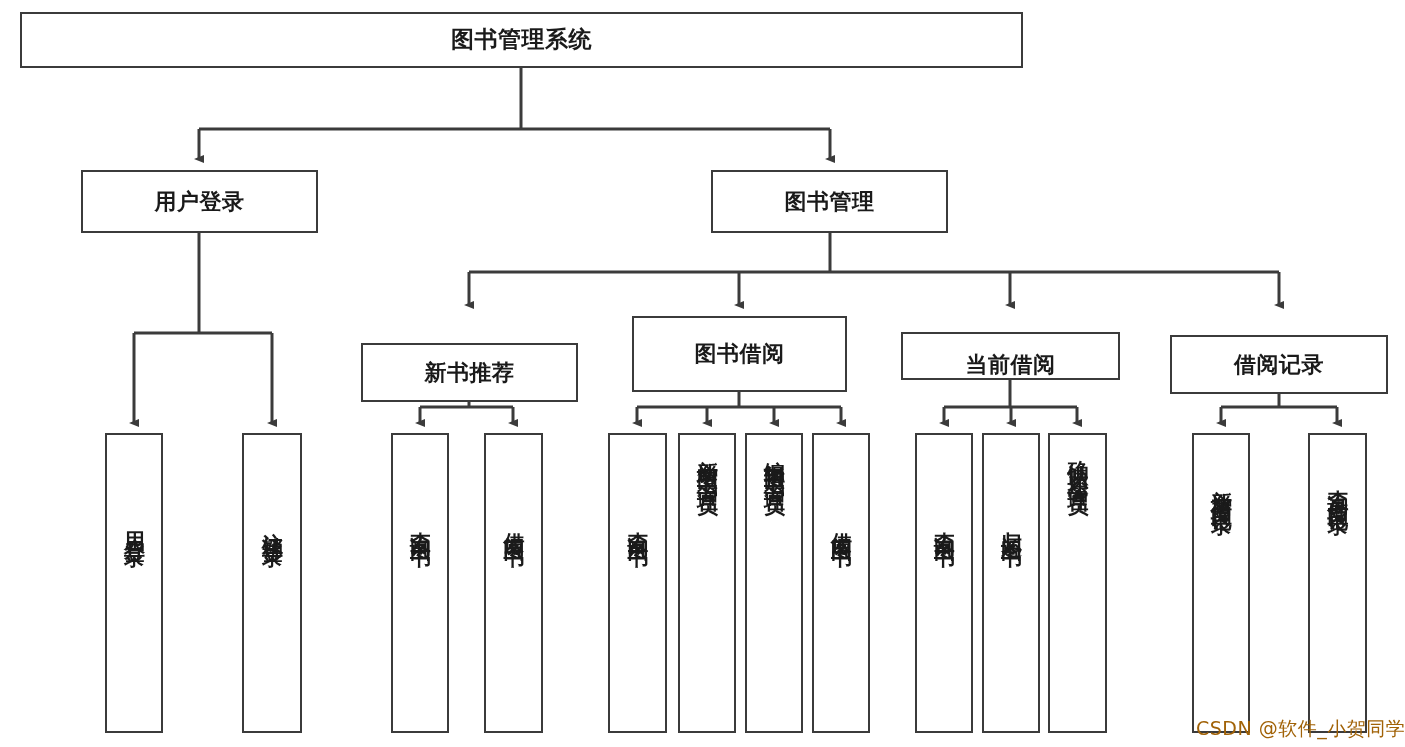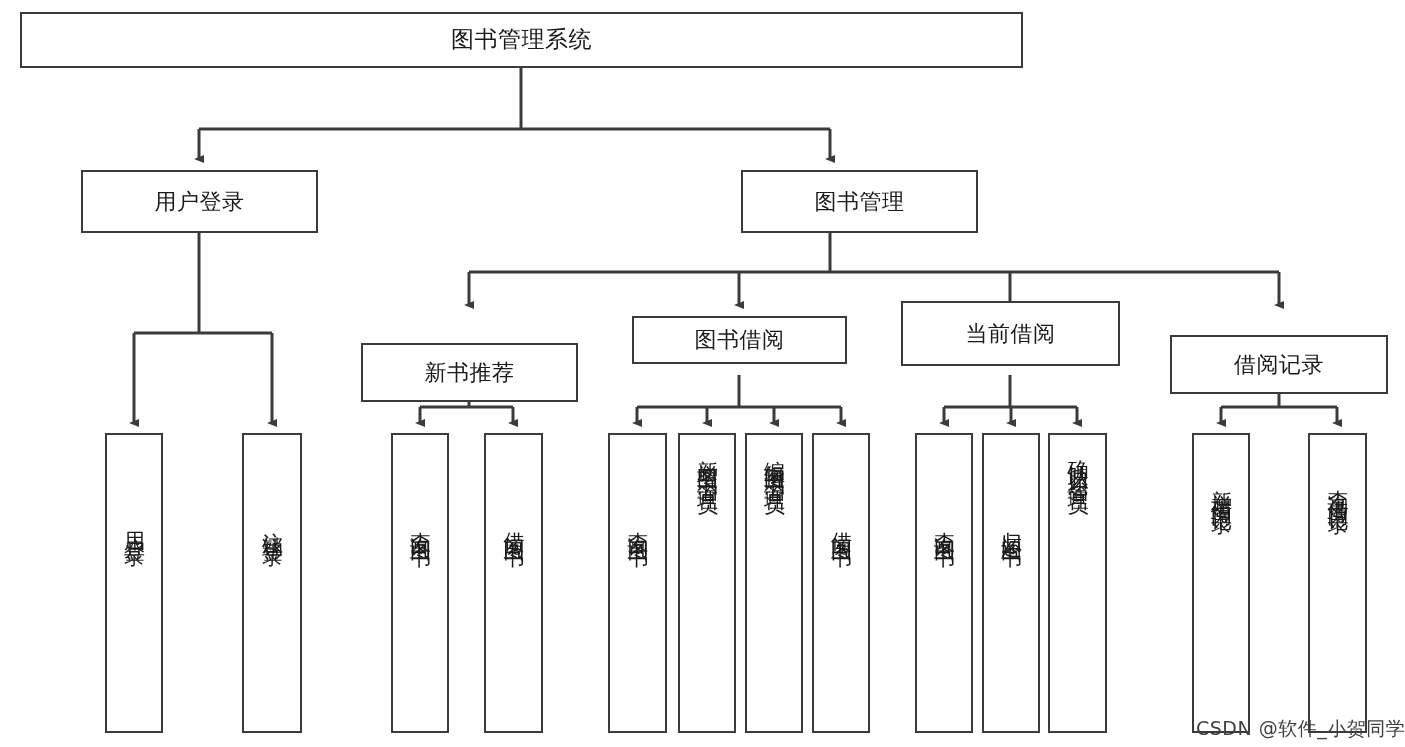--- a/index.html
+++ b/index.html
@@ -29,20 +29,21 @@
   .node {
     position: absolute;
     box-sizing: border-box;
     background: #ffffff;
     border: 2px solid #3b3b3b;
     display: flex;
     align-items: center;
     justify-content: center;
     color: #1a1a1a;
     z-index: 2;
+    font-weight: bold;
   }
   .node-label {
     display: block;
     text-align: center;
     line-height: 1.18;
     letter-spacing: 0.5px;
     white-space: pre;
   }
   
   .node.horiz .node-label {
@@ -60,21 +61,21 @@
   .node.vert .node-label {
     writing-mode: vertical-rl;
     text-orientation: upright;
     font-size: 21px;
     letter-spacing: 5px;
     line-height: 1;
     margin: 0 auto;
   }
   .watermark {
     position: absolute;
-    color: #404040;
+    color: #a16207;
     font-size: 19px;
     letter-spacing: 0.5px;
     z-index: 5;
     white-space: nowrap;
     font-family: "DejaVu Sans", "Liberation Sans", sans-serif;
   }
 </style>
 </head>
 <body>
 
@@ -131,33 +132,33 @@
   </svg>
 
   <div class="node horiz root" style="left:20px; top:12px; width:1003px; height:56px;">
     <span class="node-label">图书管理系统</span>
   </div>
 
   <div class="node horiz" style="left:81px; top:170px; width:237px; height:63px;">
     <span class="node-label">用户登录</span>
   </div>
 
-  <div class="node horiz" style="left:711px; top:170px; width:237px; height:63px;margin-left:30px;">
+  <div class="node horiz" style="left:711px; top:170px; width:237px; height:63px;">
     <span class="node-label">图书管理</span>
   </div>
 
   <div class="node horiz" style="left:361px; top:316px; width:217px; height:59px;margin-top:27px;">
     <span class="node-label">新书推荐</span>
   </div>
 
-  <div class="node horiz" style="left:632px; top:316px; width:215px; height:48px;">
+  <div class="node horiz" style="left:632px; top:316px; width:215px; height:76px;">
     <span class="node-label">图书借阅</span>
   </div>
 
-  <div class="node horiz" style="left:901px; top:301px; width:219px; height:65px;">
+  <div class="node horiz" style="left:901px; top:332px; width:219px; height:48px;align-items:flex-end;">
     <span class="node-label">当前借阅</span>
   </div>
 
   <div class="node horiz" style="left:1170px; top:316px; width:218px; height:59px;margin-top:19px;">
     <span class="node-label">借阅记录</span>
   </div>
 
   <div class="node vert" style="left:105px; top:433px; width:58px; height:300px; padding-top:80px;">
     <span class="node-label">用户登录</span>
   </div>

